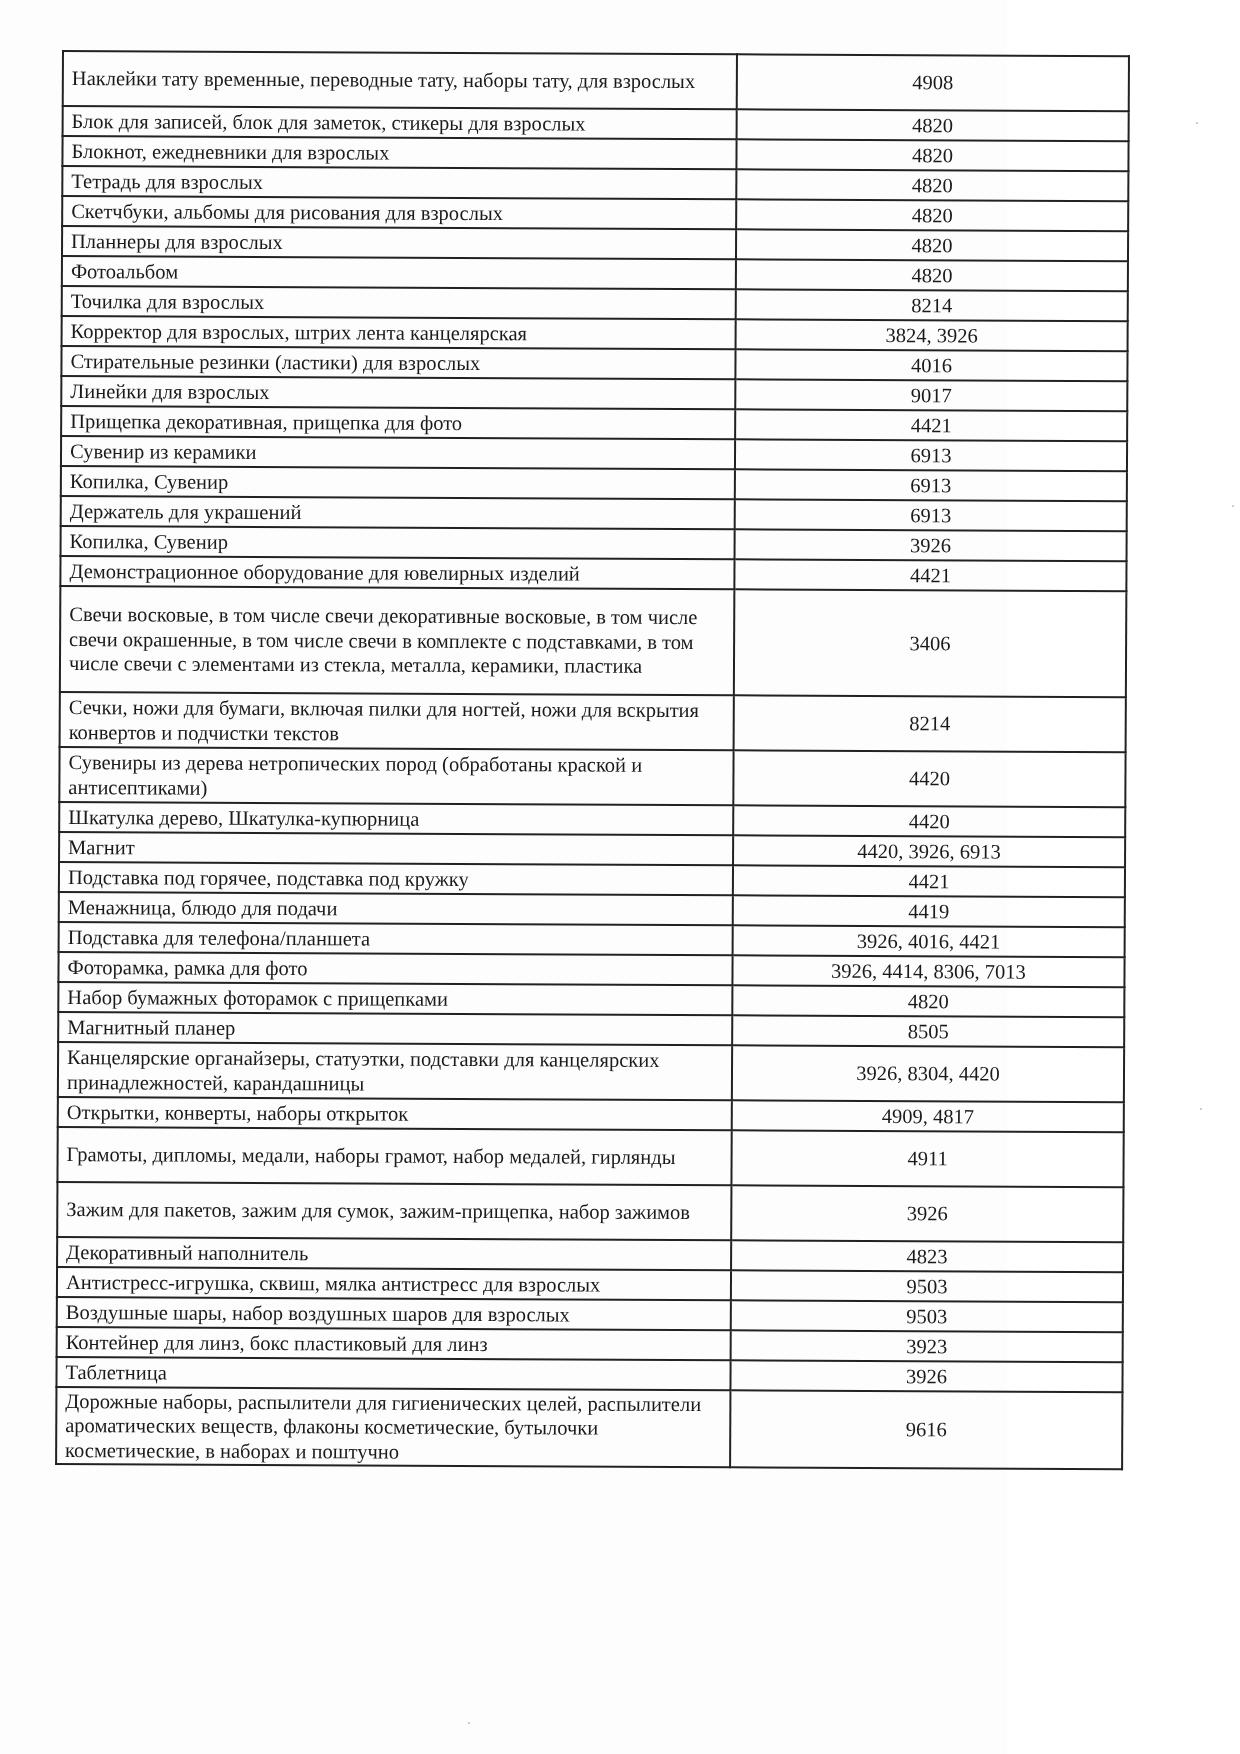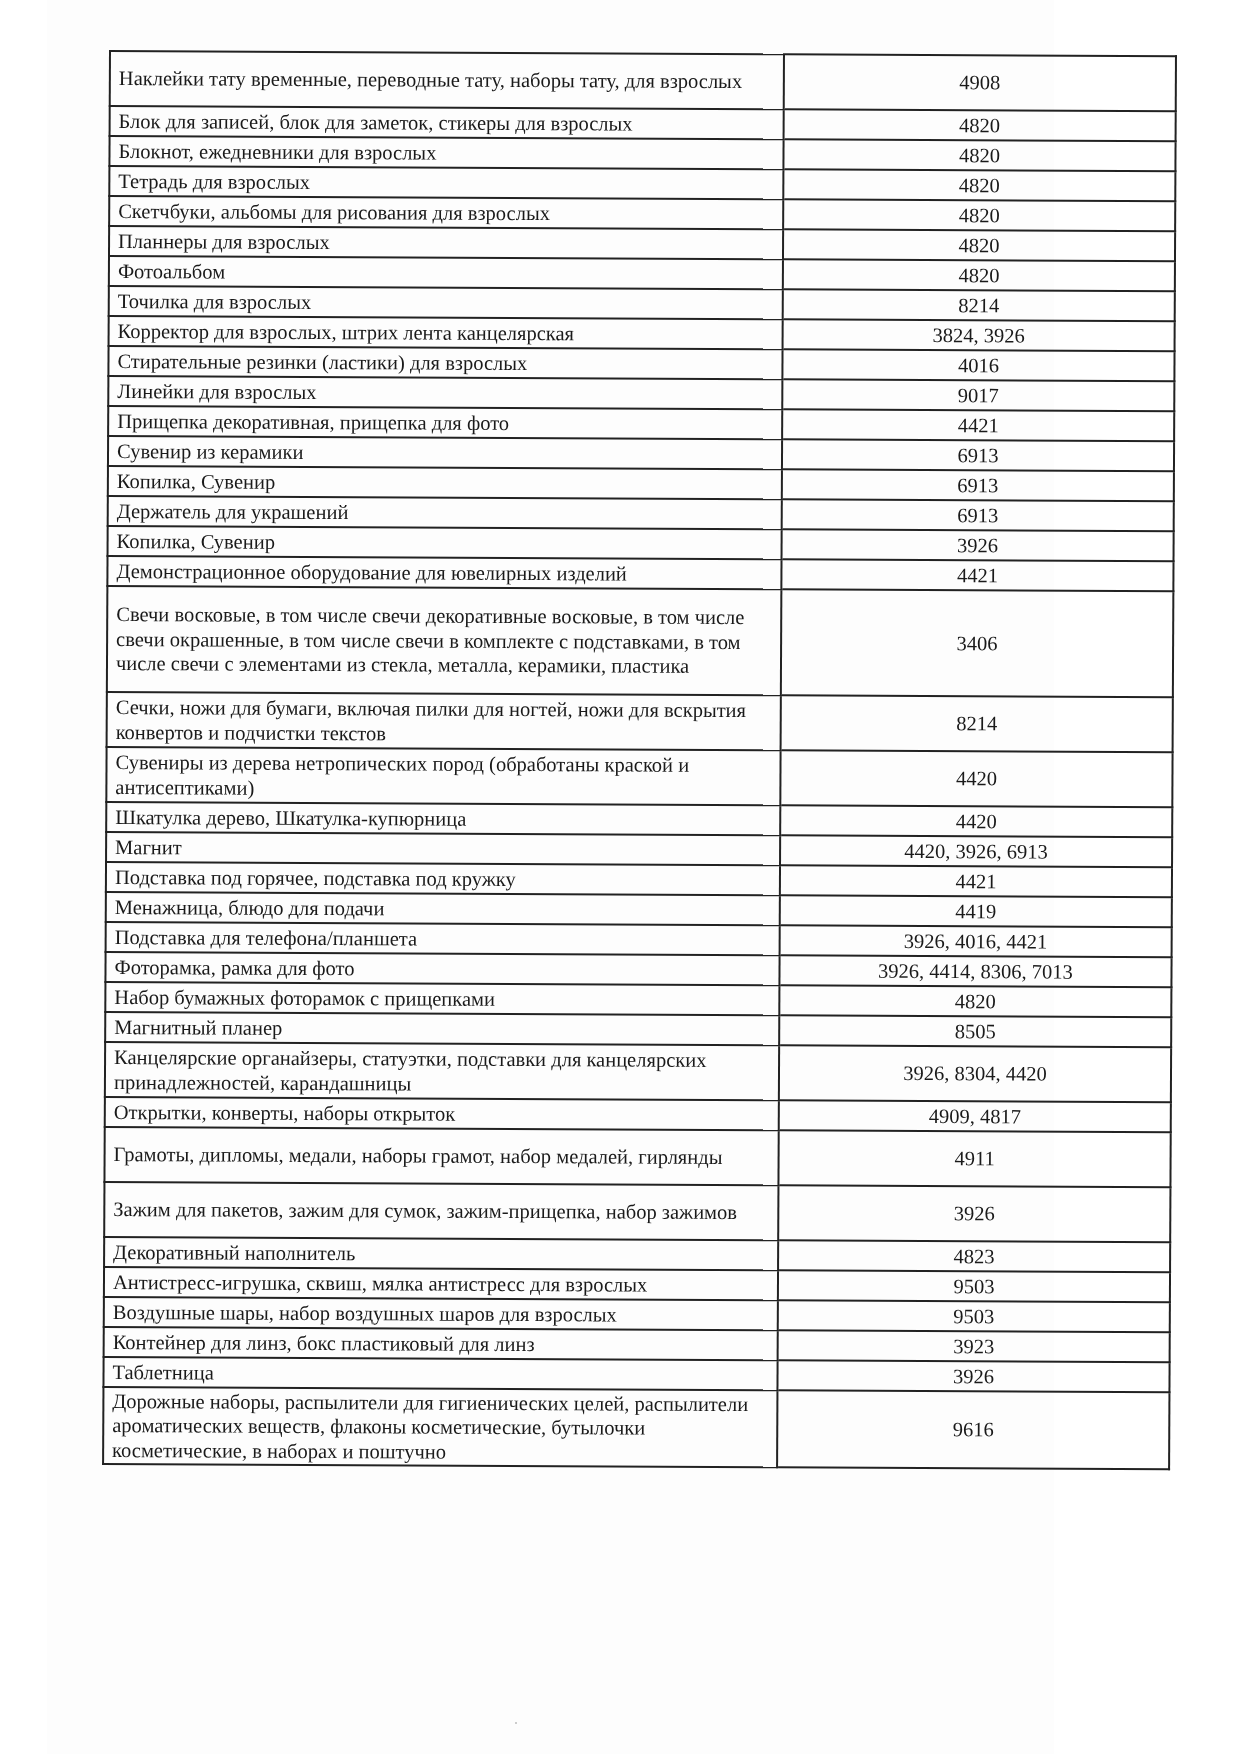--- a/index.html
+++ b/index.html
@@ -13,21 +13,20 @@
     position: relative;
     overflow: hidden;
     font-family: "Liberation Serif", "DejaVu Serif", serif;
     color: #1a1a1a;
   }
   .page {
     position: absolute;
     left: 0; top: 0;
     width: 1007px; height: 1754px;
     background: #fdfdfd;
-    margin-left: 47px;
   }
   table.goods {
     position: absolute;
     left: 62px;
     top: 50px;
     width: 1068px;
     border-collapse: collapse;
     transform: rotate(0.28deg);
     transform-origin: 0 0;
   }

